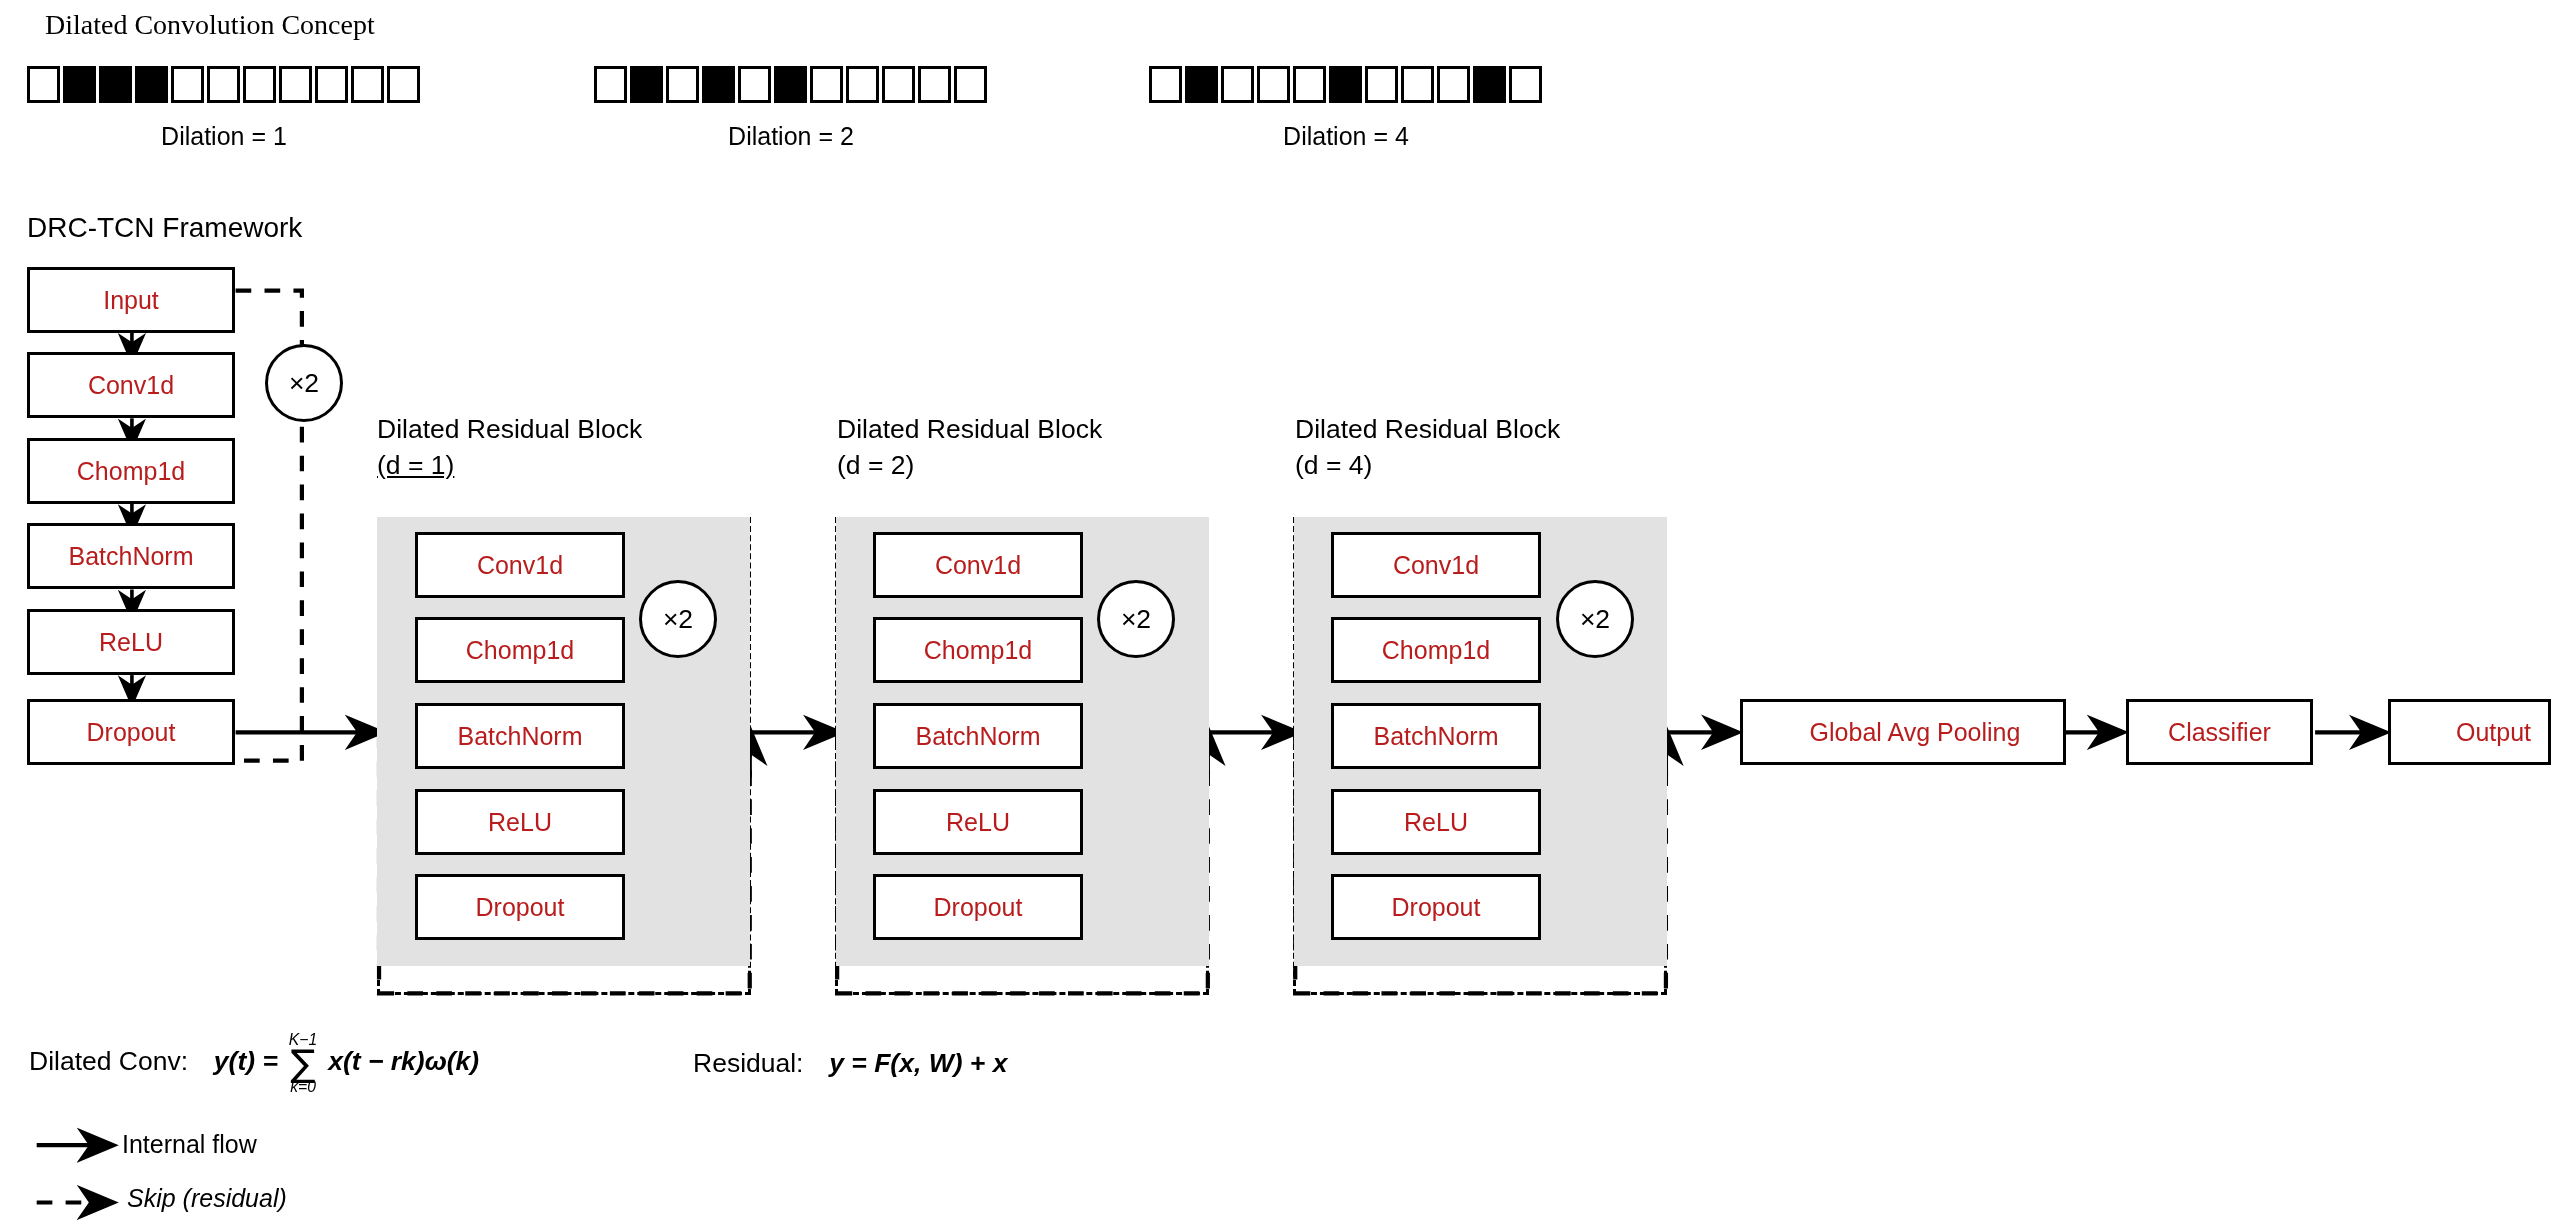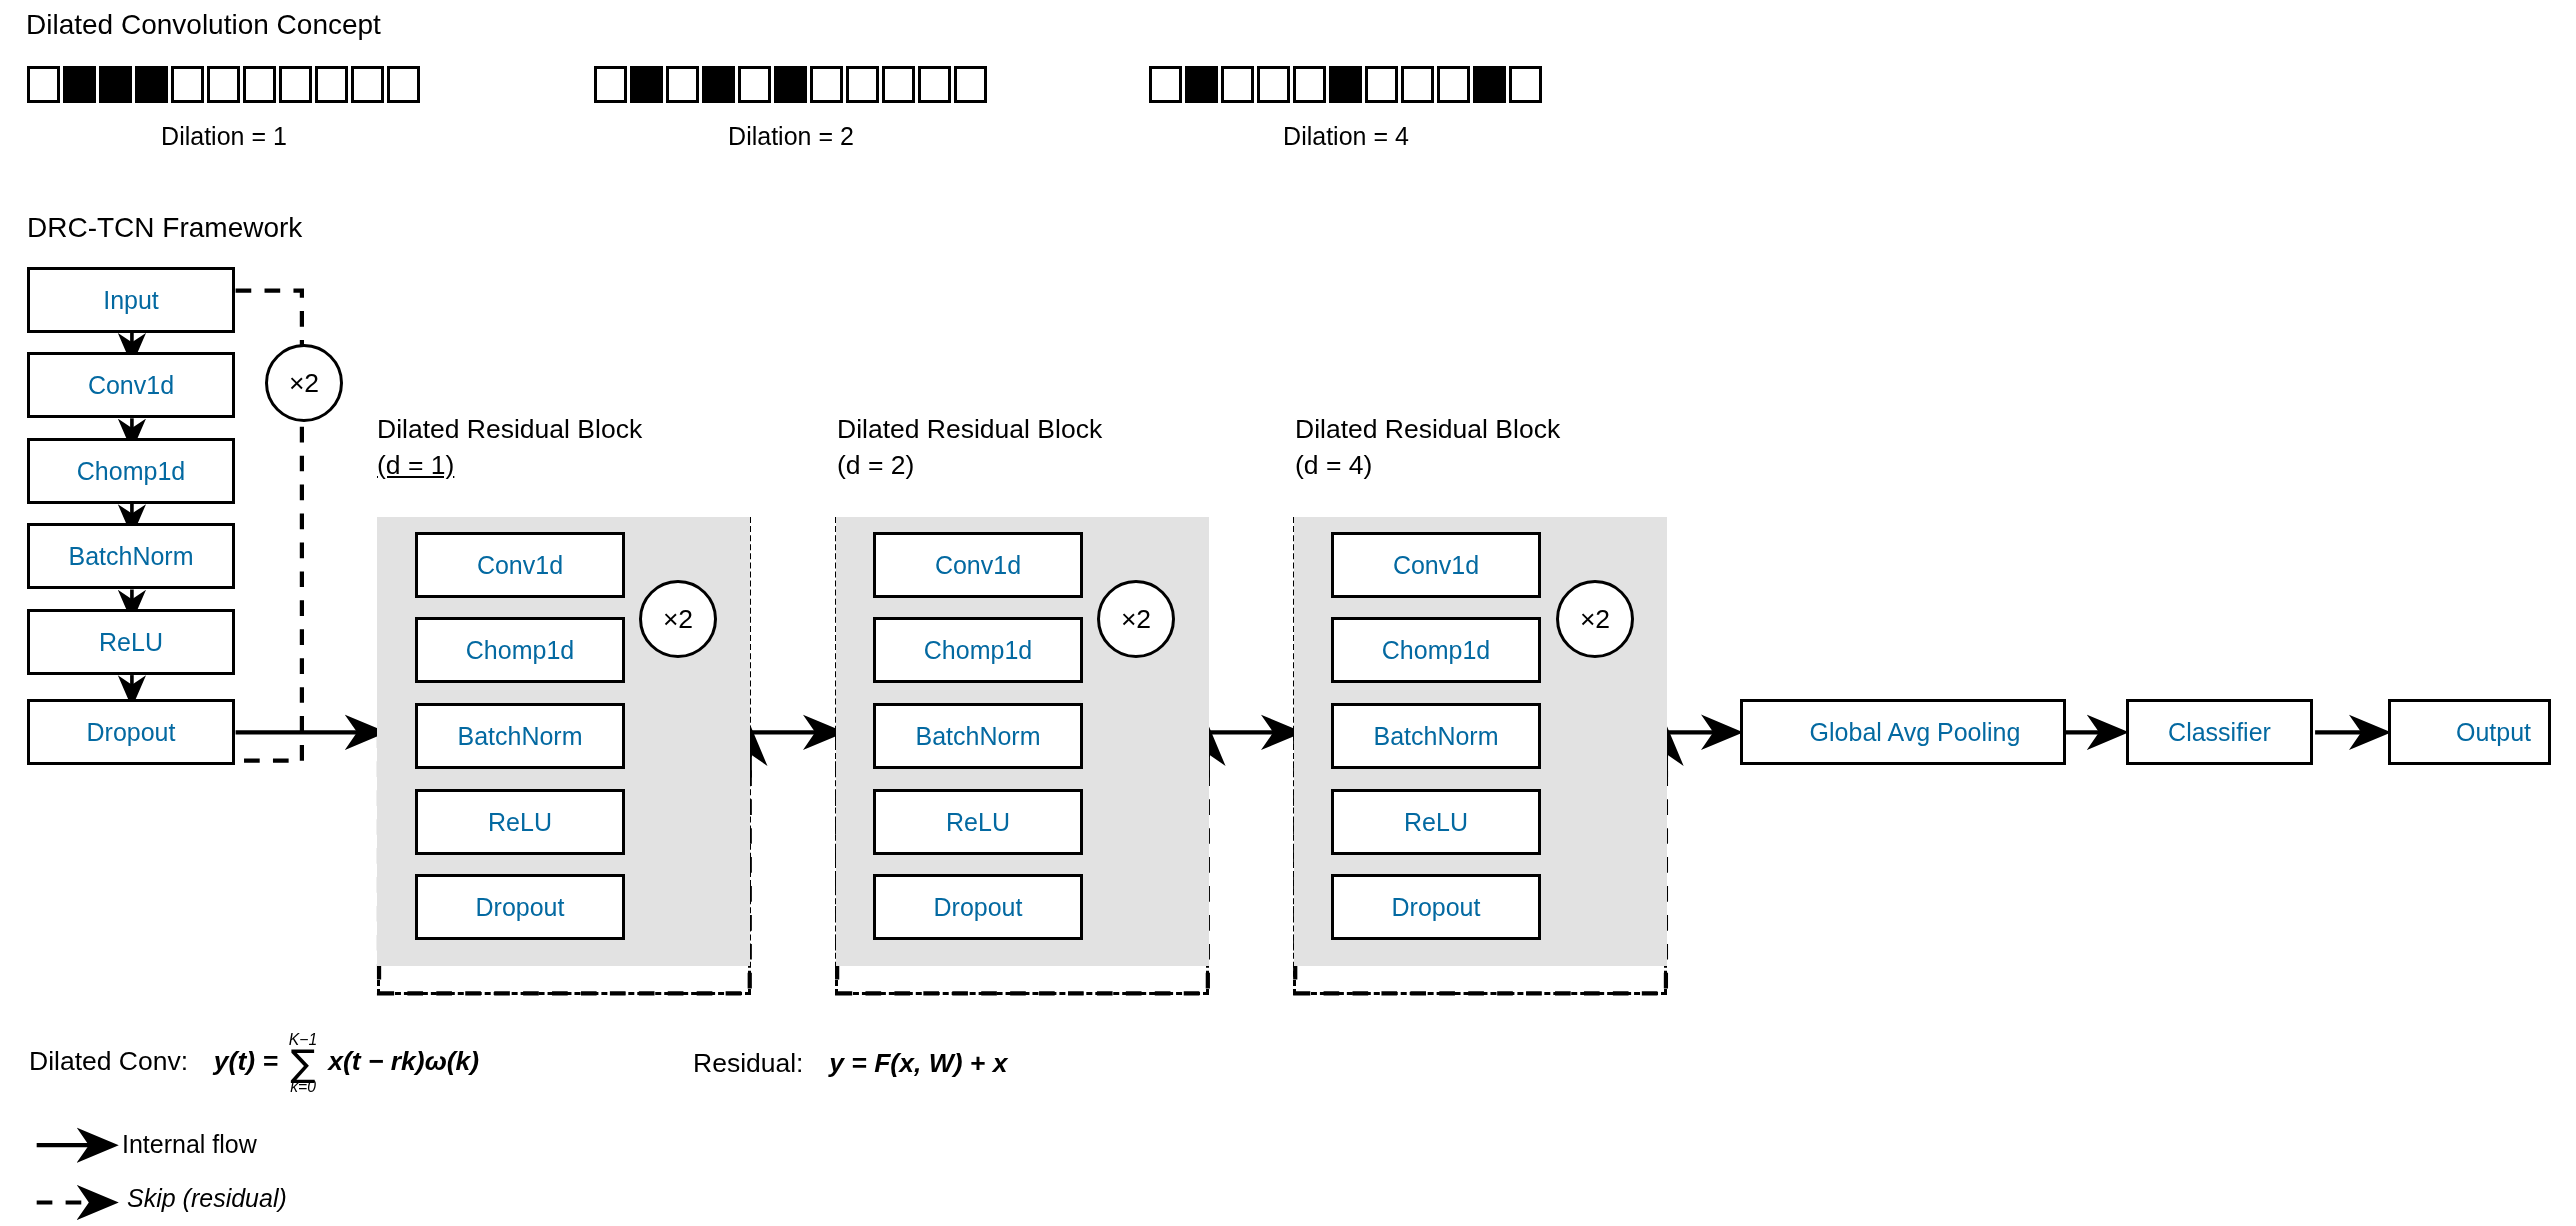--- a/index.html
+++ b/index.html
@@ -50,21 +50,21 @@
   
   .node {
     border: 3px solid #000;
     background: #ffffff;
     box-sizing: border-box;
     display: flex;
     align-items: center;
     justify-content: center;
     font-size: 25px;
     line-height: 1;
-    color: #0369a1;
+    color: #b91c1c;
     white-space: nowrap;
   }
 
   
   .block-bg { background: #e2e2e2; }
   .dashed-rect {
     border: 3.6px dashed #000;
     box-sizing: border-box;
     background: transparent;
   }
@@ -205,21 +205,21 @@
     </g>
 
     <g stroke="#000" stroke-width="7" fill="none" marker-end="url(#ahs)">
       <line x1="60" y1="1900" x2="185" y2="1900"></line>
     </g>
     <g stroke="#000" stroke-width="7" fill="none" stroke-dasharray="26 22" marker-end="url(#ahs)">
       <line x1="60" y1="1995" x2="185" y2="1995"></line>
     </g>
   </svg>
 
-  <div class="abs section-title" style="left:26px; top:11px;">Dilated Convolution Concept</div>
+  <div class="abs section-title" style="left:45px; top:11px;font-family:Liberation Serif, serif;">Dilated Convolution Concept</div>
 
   <div class="abs" style="left:27px; top:66px;">
     <div class="dil-row">
       <div class="cell"></div>
       <div class="cell filled"></div>
       <div class="cell filled"></div>
       <div class="cell filled"></div>
       <div class="cell"></div>
       <div class="cell"></div>
       <div class="cell"></div>

